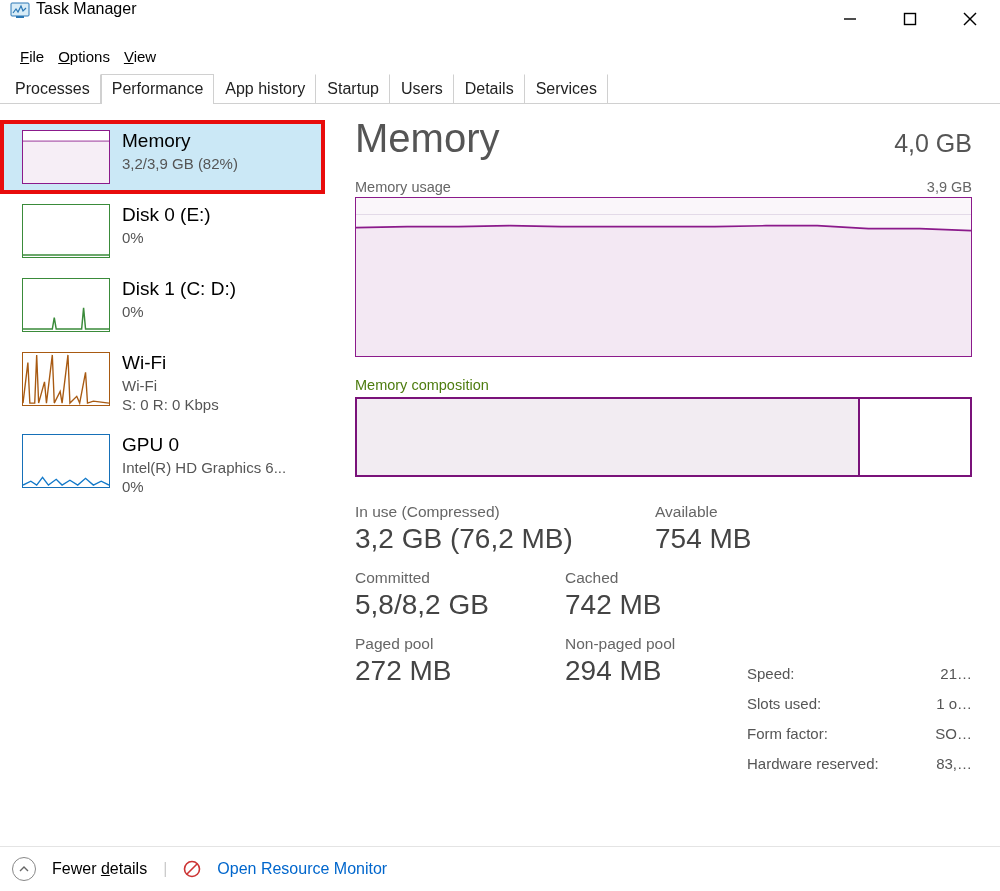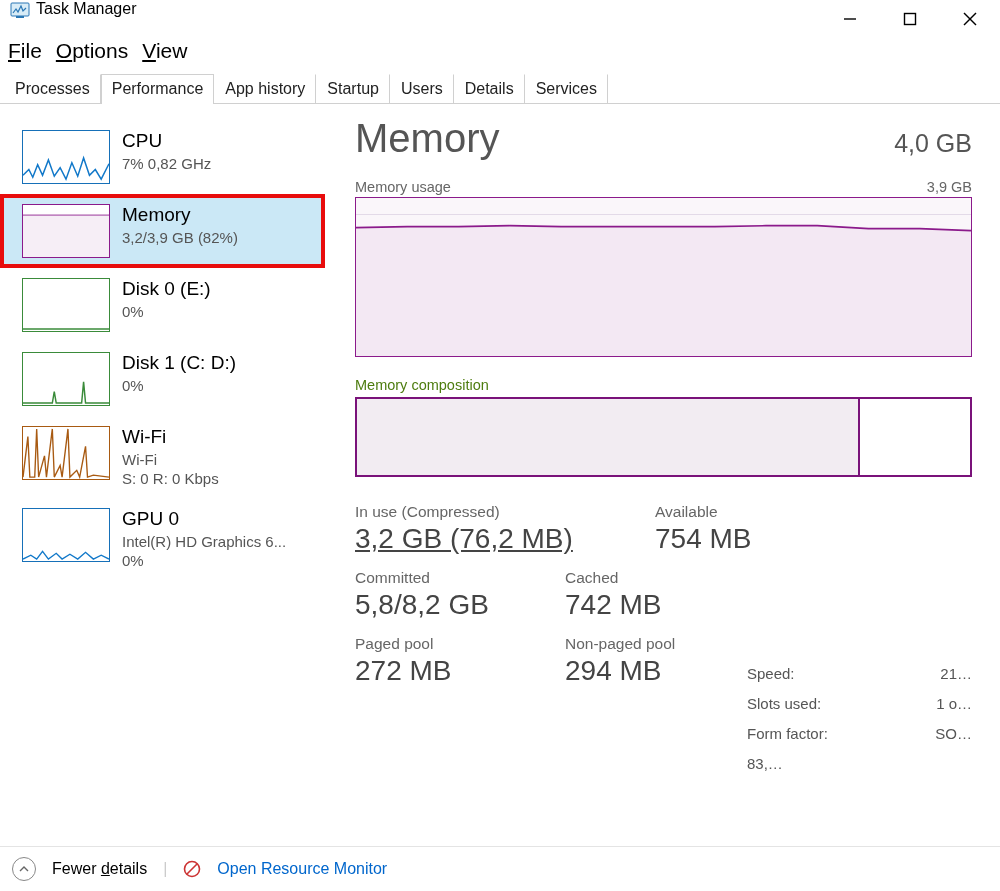--- a/index.html
+++ b/index.html
@@ -39,24 +39,24 @@
     display: flex;
     align-items: center;
     justify-content: center;
   }
   .win-btn svg { pointer-events: none; }
 
   
   .menubar {
     height: 26px;
     display: flex;
-    align-items: flex-start;
-    padding-left: 8px;
+    align-items: flex-end;
+    padding-left: 20px;
     gap: 14px;
-    font-size: 21px;
+    font-size: 15px;
   }
   .menubar .menuitem .accel {
     text-decoration: underline;
   }
 
   
   .tabs {
     margin-top: 8px;
     height: 30px;
     display: flex;
@@ -224,21 +224,21 @@
   .stat-block { margin-right: 40px; }
   .stat-block .label {
     font-size: 15.5px;
     color: #666;
   }
   .stat-block .value {
     font-size: 28px;
     color: #444;
     margin-top: 2px;
   }
-  .stat-block.big .value { font-size: 28px; text-decoration: underline; }
+  .stat-block.big .value { font-size: 28px; }
 
   .kv {
     position: absolute;
     right: 28px;
     top: 555px;
     font-size: 15px;
     color: #555;
     width: 225px;
   }
   .kv-row {
@@ -328,31 +328,20 @@
   <div class="tab" data-interactable="true"><span>Startup</span></div>
   <div class="tab" data-interactable="true"><span>Users</span></div>
   <div class="tab" data-interactable="true"><span>Details</span></div>
   <div class="tab" data-interactable="true"><span>Services</span></div>
 </div>
 
 <div class="body" data-interactable="false">
 
   <div class="sidebar" data-interactable="false">
 
-    <div class="side-item" data-interactable="true">
-      <div class="thumb" data-interactable="false" style="border-color:#1670b8;">
-        <svg viewBox="0 0 88 54" preserveAspectRatio="none">
-          <polyline points="0,46 6,40 10,48 15,35 20,46 26,30 32,47 38,38 44,50 50,33 56,47 62,28 68,46 74,40 80,50 88,34" fill="none" stroke="#1178c9" stroke-width="1.5"></polyline>
-        </svg>
-      </div>
-      <div class="side-text" data-interactable="false">
-        <div class="t-title" data-interactable="false">CPU</div>
-        <div class="t-sub" data-interactable="false">7%  0,82 GHz</div>
-      </div>
-    </div>
 
     <div class="side-item selected" data-interactable="true">
       <div class="thumb" data-interactable="false" style="border-color:#8b1a8b;background:#f6eef6;">
         <svg viewBox="0 0 88 54" preserveAspectRatio="none">
           <rect x="0" y="10" width="88" height="44" fill="#f6eef6"></rect>
           <polyline points="0,10 88,10" stroke="#8b1a8b" stroke-width="1.6"></polyline>
           <rect x="0" y="0" width="88" height="10" fill="#ffffff"></rect>
         </svg>
       </div>
       <div class="side-text" data-interactable="false">
@@ -491,20 +480,21 @@
         </div>
       <div class="kv-row">
           <span data-interactable="false">Slots used:</span>
           <span data-interactable="false">1 o…</span>
         </div>
       <div class="kv-row">
           <span data-interactable="false">Form factor:</span>
           <span data-interactable="false">SO…</span>
         </div>
       <div class="kv-row">
+          <span data-interactable="false">Hardware reserved:</span>
           <span data-interactable="false">83,…</span>
         </div>
     </div>
 
   </div>
 
 </div>
 
 <div class="footer" data-interactable="false">
   <span class="chevron-circle" data-interactable="true">

